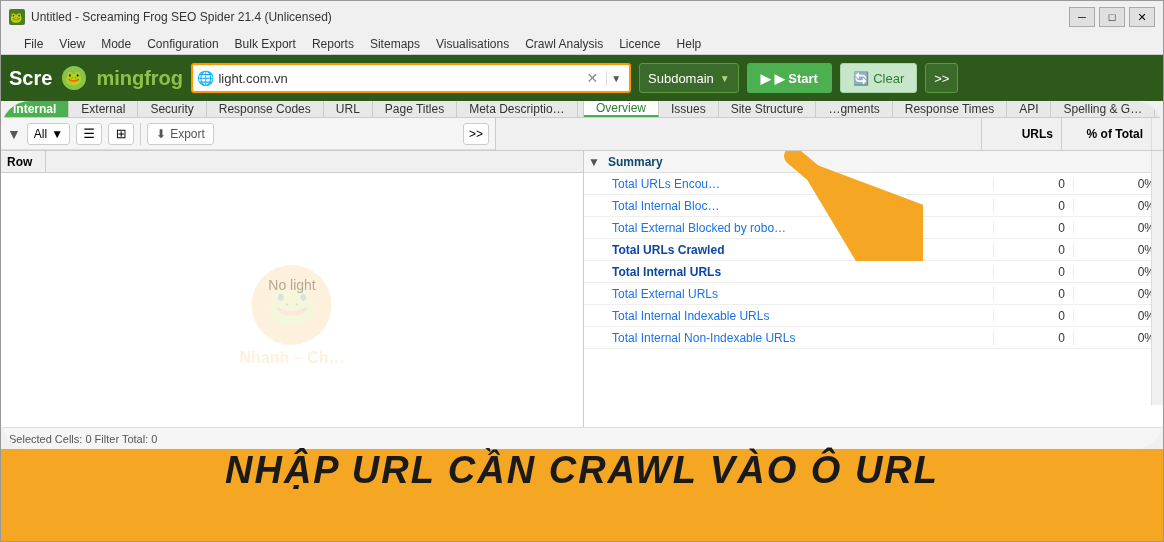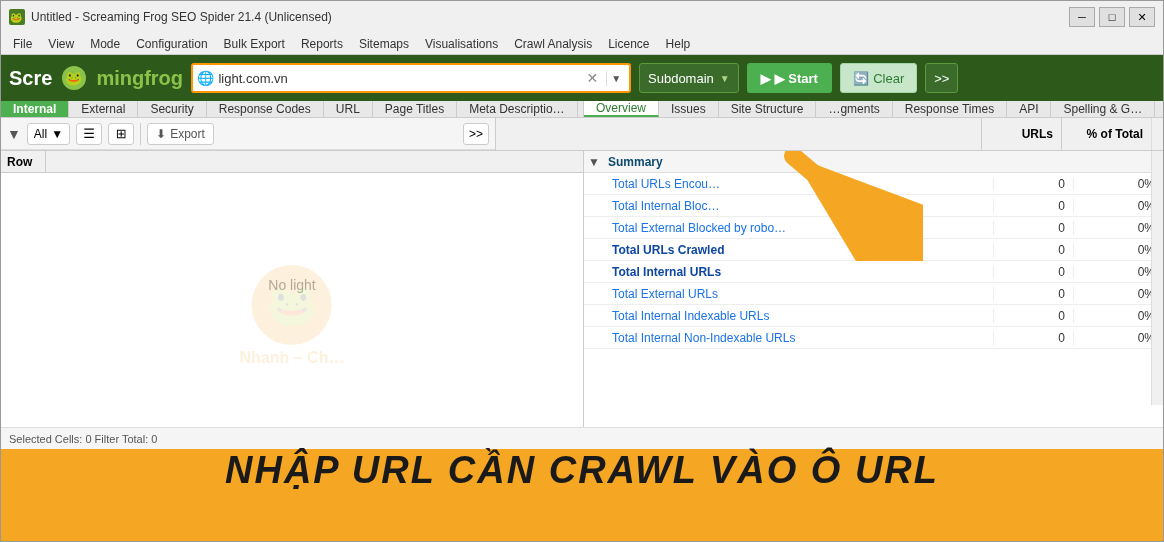--- a/index.html
+++ b/index.html
@@ -19,21 +19,21 @@
     .title-bar-text { font-size: 12px; color: #333; }
     .title-bar-controls { display: flex; gap: 4px; }
     .title-btn { width: 26px; height: 20px; border: 1px solid #aaa; background: #e0e0e0; cursor: pointer; display: flex; align-items: center; justify-content: center; font-size: 11px; }
 
     
     .menu-bar {
       background: #f0f0f0;
       height: 22px;
       display: flex;
       align-items: center;
-      padding: 0 4px;
+      padding: 0 15px;
       border-bottom: 1px solid #ccc;
     }
     .menu-item {
       padding: 2px 8px;
       font-size: 12px;
       color: #333;
       cursor: pointer;
     }
 
     
@@ -442,21 +442,21 @@
     </button>
 
     <button class="clear-btn">
       <span>🔄</span>
       <span>Clear</span>
     </button>
 
     <button class="more-btn">&gt;&gt;</button>
   </div>
 
-  <div style="display:flex; flex:1; flex-direction:column; overflow:hidden;">
+  <div style="display:flex; flex:1; flex-direction:column; overflow:hidden;border-radius:29px;">
 
     <div style="display:flex; border-bottom: 1px solid #ccc; background:#e8e8e8;">
 
       <div style="display:flex; flex:1; overflow:hidden;">
         <div class="tab active-green">Internal</div>
         <div class="tab">External</div>
         <div class="tab">Security</div>
         <div class="tab">Response Codes</div>
         <div class="tab">URL</div>
         <div class="tab">Page Titles</div>

